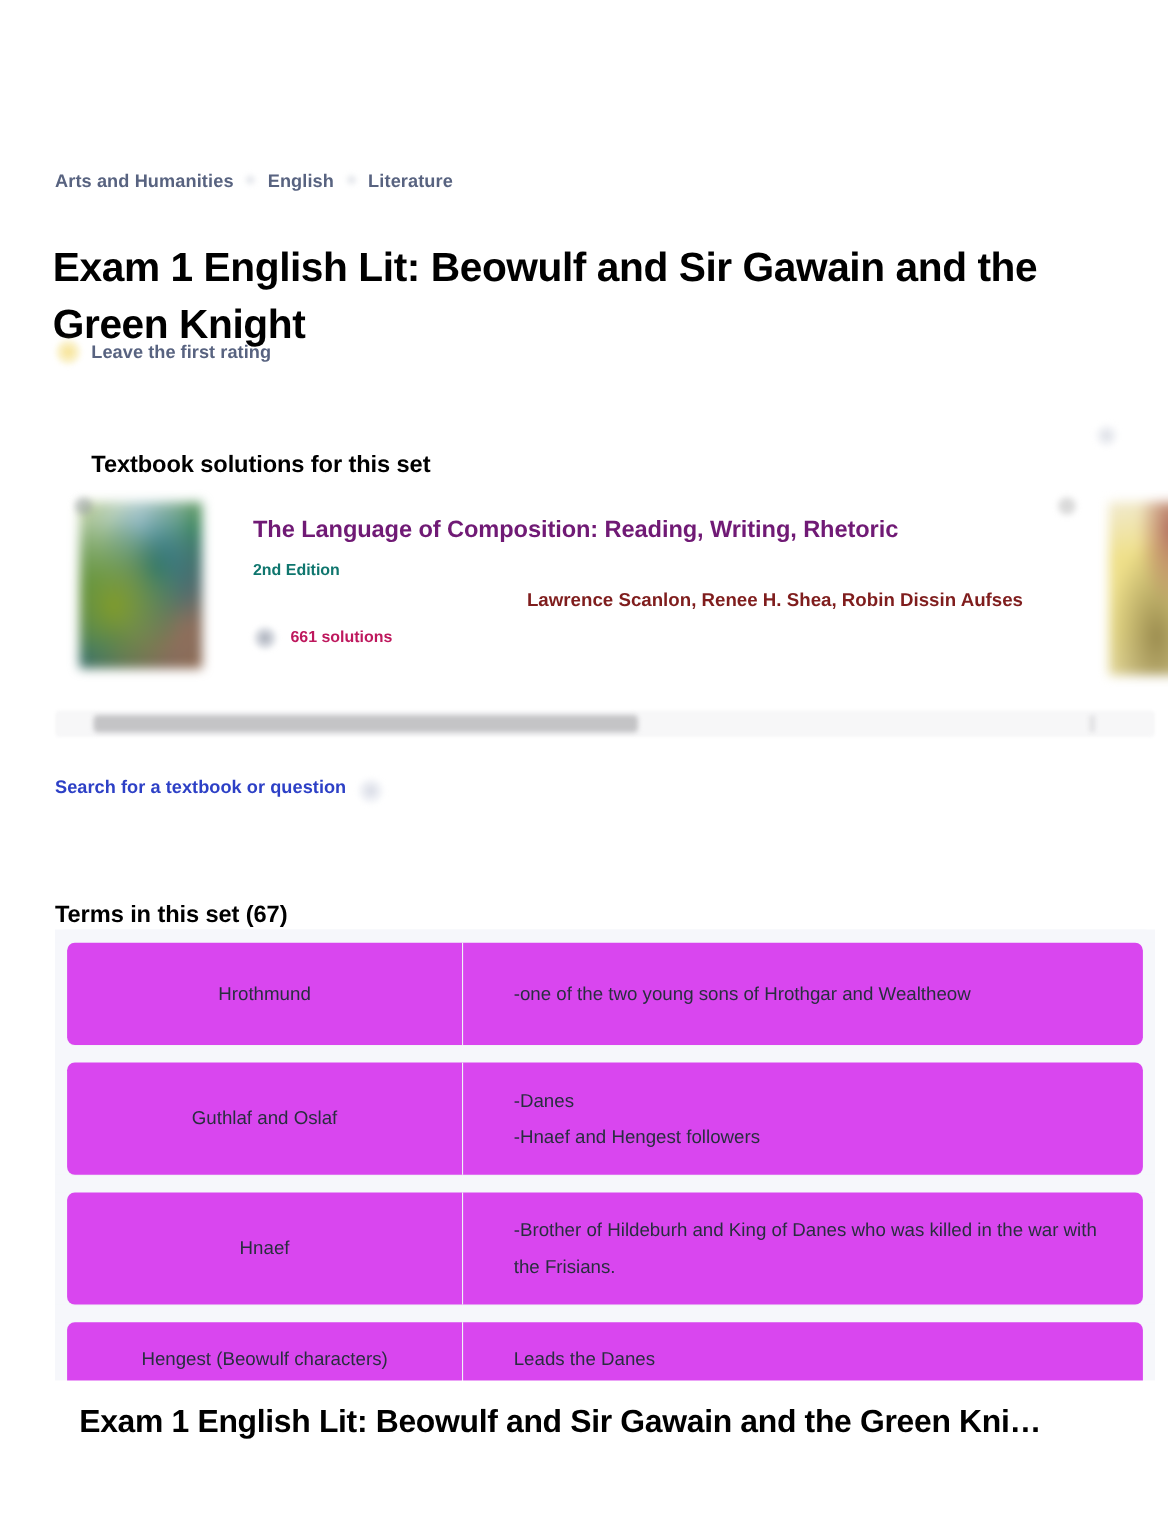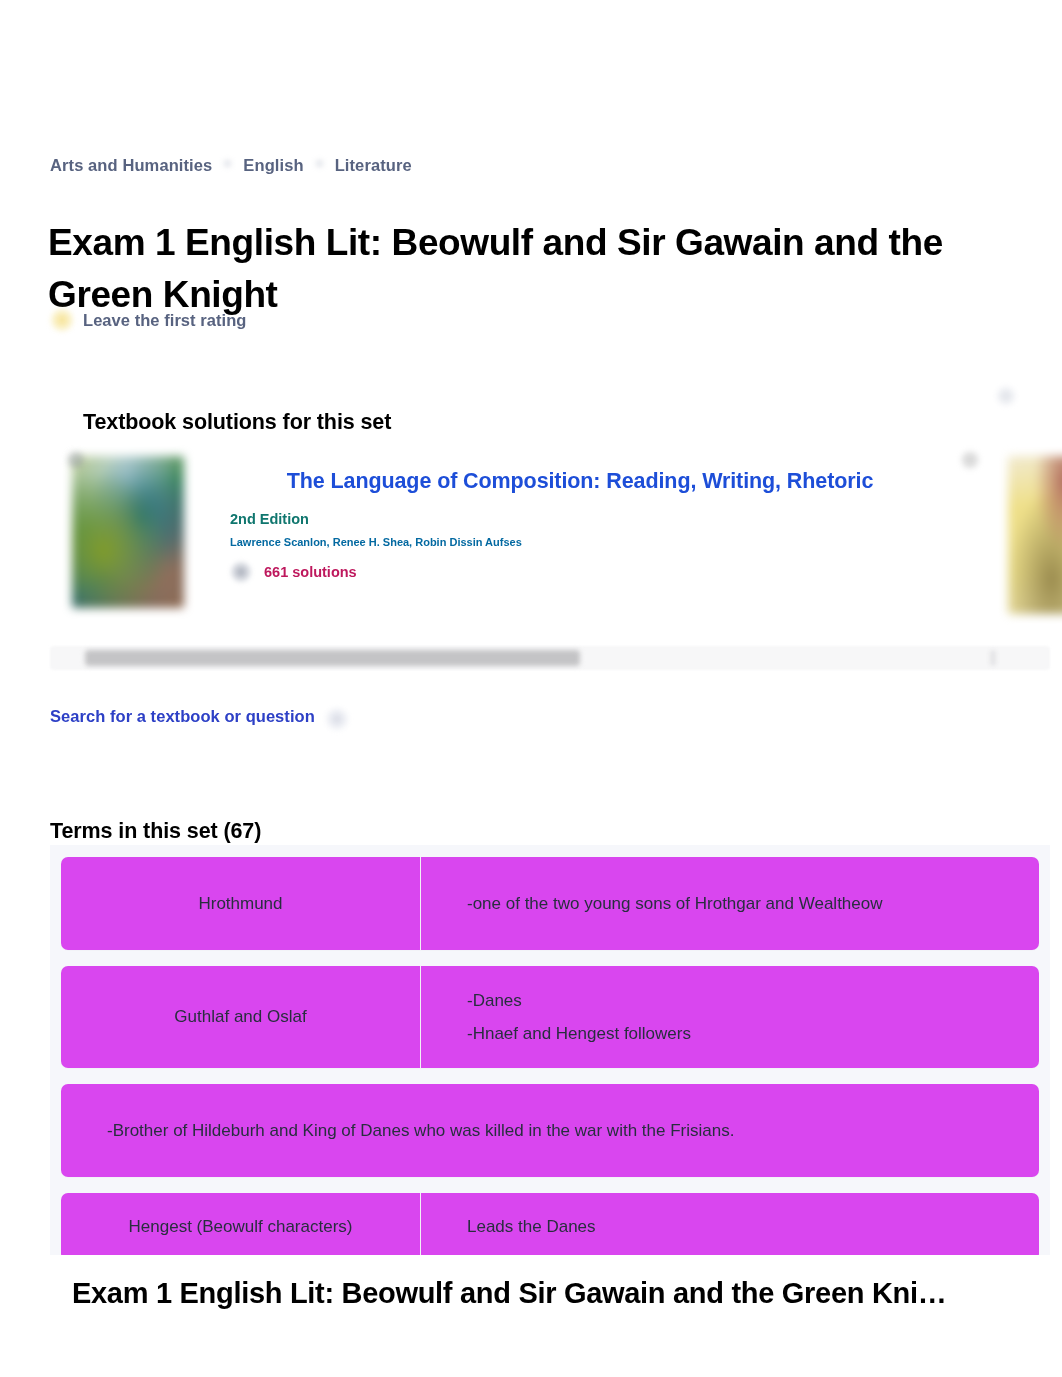--- a/index.html
+++ b/index.html
@@ -157,35 +157,35 @@
   }
   .tb-info {
     margin-left: 46px;
     margin-top: 22px;
     width: 700px;
   }
   .tb-title {
     font-size: 21.5px;
     line-height: 35px;
     font-weight: 600;
-    color: #1d4ed8;
+    color: #701a75;
     letter-spacing: -0.1px;
-    text-align: center;
   }
   .tb-edition {
     margin-top: 12px;
     font-size: 14.5px;
     font-weight: 700;
     color: #0f766e;
   }
   .tb-authors {
     margin-top: 9px;
-    font-size: 11px;
+    font-size: 17px;
     font-weight: 600;
-    color: #0369a1;
+    color: #7f1d1d;
+    text-align: right;
   }
   .tb-solutions {
     margin-top: 13px;
     display: flex;
     align-items: center;
     gap: 12px;
   }
   .sol-icon-blur {
     width: 22px; height: 22px;
     border-radius: 50%;
@@ -437,20 +437,23 @@
       </div>
       <div class="def-col">
         <span class="def-text">-Danes
 -Hnaef and Hengest followers</span>
       </div>
     </div>
 
     <div class="row-gap"></div>
 
     <div class="term-row">
+      <div class="term-col">
+        <span class="term-text">Hnaef</span>
+      </div>
       <div class="def-col">
         <span class="def-text">-Brother of Hildeburh and King of Danes who was killed in the war with the Frisians.</span>
       </div>
     </div>
 
     <div class="row-gap"></div>
 
     <div class="term-row short">
       <div class="term-col">
         <span class="term-text">Hengest (Beowulf characters)</span>

